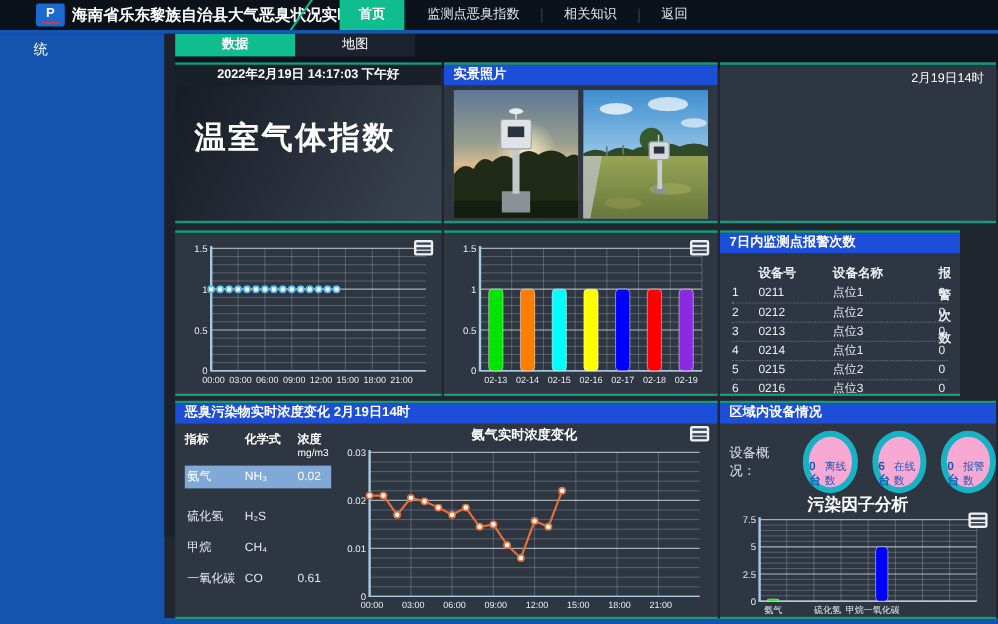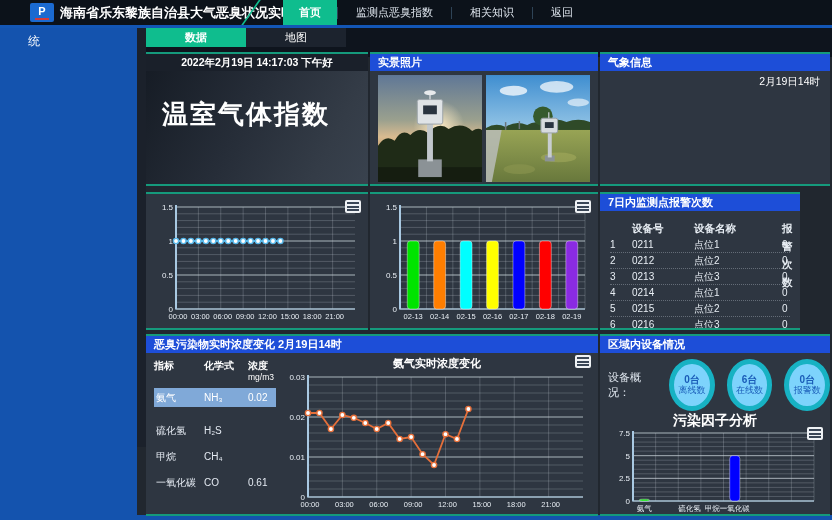--- a/index.html
+++ b/index.html
@@ -50,21 +50,21 @@
   .ohead{display:grid;grid-template-columns:50px 44px 1fr;color:#fff;font-weight:bold;font-size:10px;margin-bottom:6px;}
   .unit{font-weight:normal;font-size:8.5px;display:block;line-height:9px;}
   .orow{display:grid;grid-template-columns:50px 44px 1fr;height:19px;line-height:19px;font-size:10px;color:#e4eaf2;margin-bottom:7px;cursor:pointer;}
   .orow.hl{background:#80a9d8;color:#fff;margin-bottom:14px;}
   .orow span:first-child{padding-left:2px;}
   .odor-chart{flex:1;position:relative;padding-top:2px;text-align:center;}
   .chart-title{color:#fff;font-size:11px;font-weight:bold;height:16px;line-height:16px;}
   #p-devices{left:600px;top:334px;width:230px;height:182px;}
   .overview{display:flex;align-items:center;gap:12px;padding:6px 0 2px 8px;}
   .ov-label{color:#dfe6ee;font-size:11px;width:58px;}
-  .stat{width:42px;height:42px;border:5px solid #17b2c3;border-radius:50%;background:#7dd3fc;display:flex;flex-direction:column;align-items:center;justify-content:center;}
+  .stat{width:42px;height:42px;border:5px solid #17b2c3;border-radius:50%;background:#f9a8d4;display:flex;flex-direction:row;align-items:flex-end;justify-content:center;}
   .stat .c{color:#1a5cb8;font-size:10px;font-weight:bold;line-height:11px;}
   .stat .l{color:#1a5cb8;font-size:9px;line-height:11px;}
   .analysis-title{text-align:center;color:#fff;font-size:14px;font-weight:bold;height:14px;line-height:14px;}
   
   .hamburger{position:absolute;top:6px;right:7px;width:16px;height:13px;background:#eef1f4;border-radius:2px;display:flex;flex-direction:column;justify-content:space-evenly;cursor:pointer;z-index:4;}
   .hamburger i{display:block;height:2px;background:#3a4656;margin:0 2px;}
   svg{font-family:"Liberation Sans","DejaVu Sans",sans-serif;}
 </style>
 </head>
 <body>
@@ -159,21 +159,20 @@
         <rect x="60" y="82" width="10" height="6" fill="#8b9296"></rect>
         <rect x="63" y="58" width="4" height="26" fill="#c8cdd1"></rect>
         <rect x="56" y="44" width="17" height="15" rx="2" fill="#d7dbde" stroke="#98a0a6"></rect>
         <rect x="60" y="48" width="9" height="6" fill="#2a3440"></rect>
         <line x1="64" y1="44" x2="64" y2="38" stroke="#cfd4d8" stroke-width="1.2"></line>
       </svg>
     </div>
   </div>
 
   <div class="panel" id="p-weather">
-    <div class="ph">气象信息</div>
     <div class="weather-time">2月19日14时</div>
   </div>
 
   <div class="panel" id="p-chart-line">
     <div class="hamburger">
         <i></i>
         <i></i>
         <i></i>
       </div>
     <div class="chart-wrap"><svg width="214" height="122">

